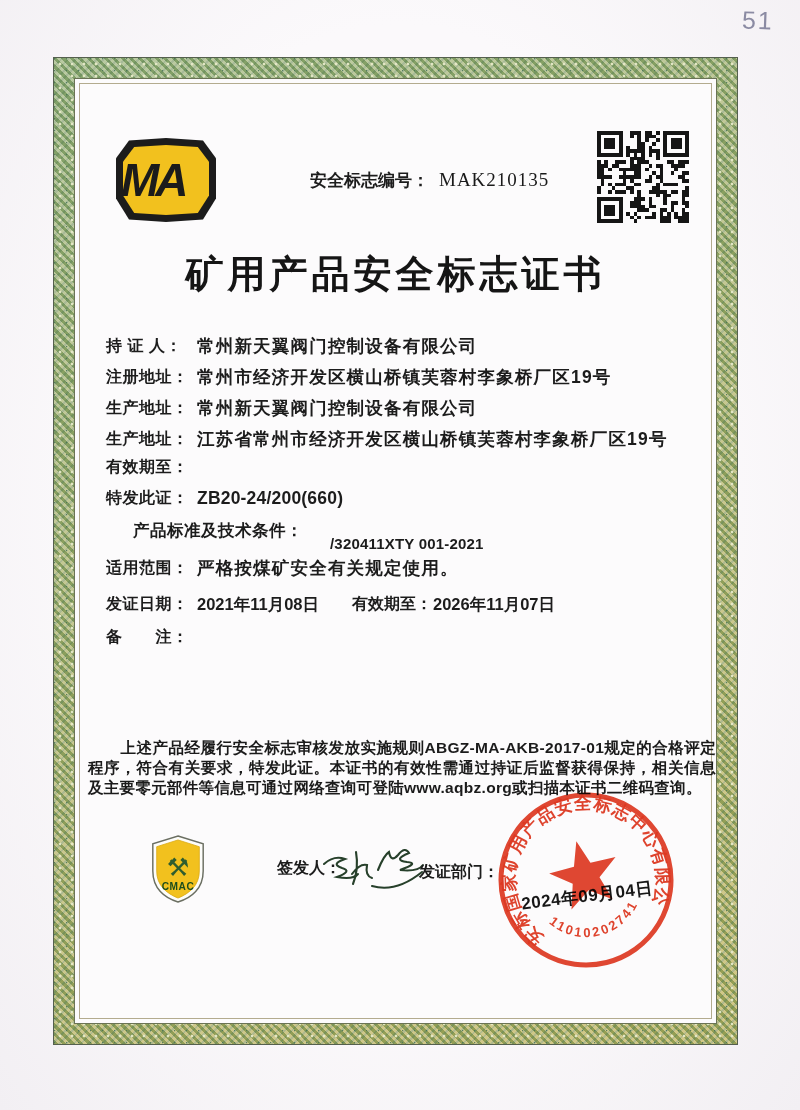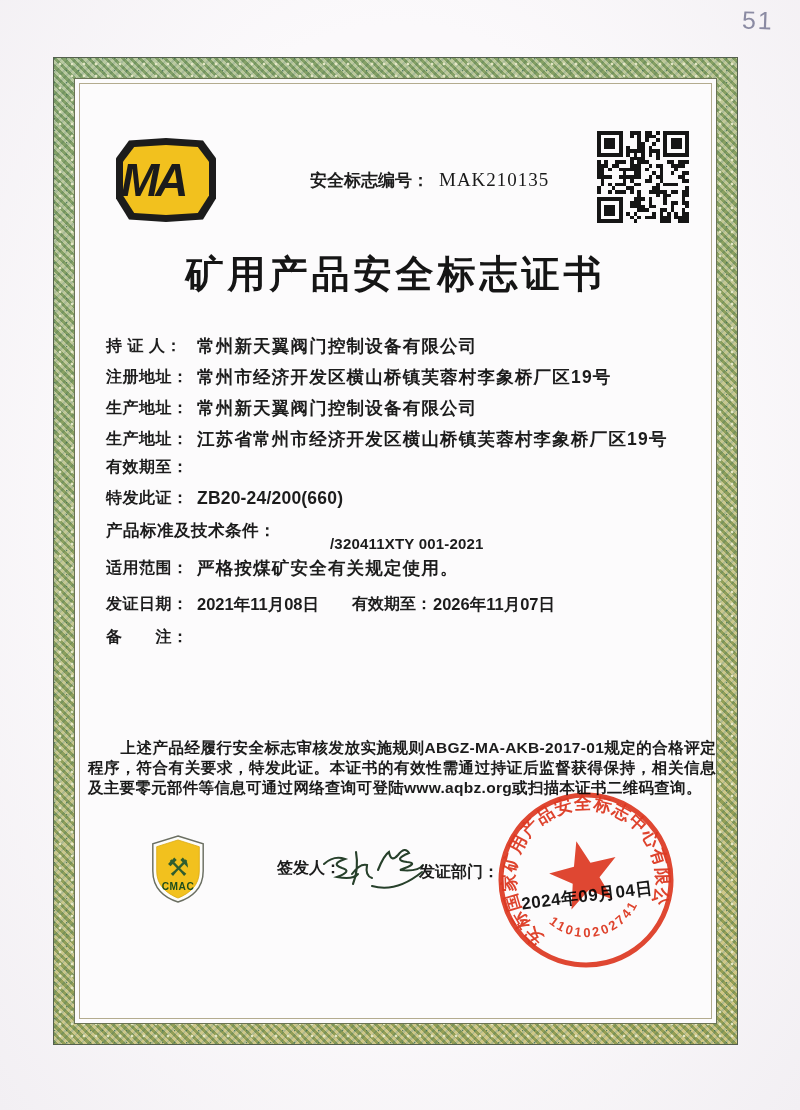--- a/index.html
+++ b/index.html
@@ -40,21 +40,21 @@
   .markno .val{font-family:"Liberation Serif","DejaVu Serif",serif;font-size:19px;
                color:#1a1a1a;margin-left:10px;letter-spacing:1px;}
   .qr{left:597px;top:131px;width:92px;height:92px;}
   .title{left:53px;top:249px;width:685px;text-align:center;font-size:38px;
          font-weight:900;color:#151515;letter-spacing:4px;}
   
   .row{left:106px;width:610px;display:flex;align-items:flex-start;color:#1c1c1c;}
   .row .lab{flex:0 0 91px;font-size:16px;font-weight:700;letter-spacing:.5px;}
   .row .val{font-size:17.5px;font-weight:700;letter-spacing:1.2px;line-height:1.15;}
   .row .val.latin{letter-spacing:.2px;}
-  .row-std .lab{flex:0 0 224px;font-size:16.5px;padding-top:9px;}
+  .row-std .lab{flex:0 0 224px;font-size:16.5px;padding-top:9px;text-align:center;}
   .row-std .val{font-size:15px;font-weight:700;letter-spacing:.2px;line-height:22px;width:380px;}
   .row-dates .v1{display:inline-block;width:155px;font-size:16.5px;font-weight:700;}
   .row-dates .lab2{display:inline-block;width:81px;font-size:16px;font-weight:700;}
   .row-dates .v2{font-size:16.5px;font-weight:700;}
   .statement{left:88px;top:738px;width:628px;font-size:15.5px;font-weight:700;
              color:#1b1b1b;line-height:19.8px;text-align:justify;text-indent:2.1em;
              letter-spacing:.3px;}
   
   .cmac{left:147px;top:833px;width:62px;height:72px;}
   .signer-label{left:277px;top:858px;font-size:16px;font-weight:700;color:#1c1c1c;}

